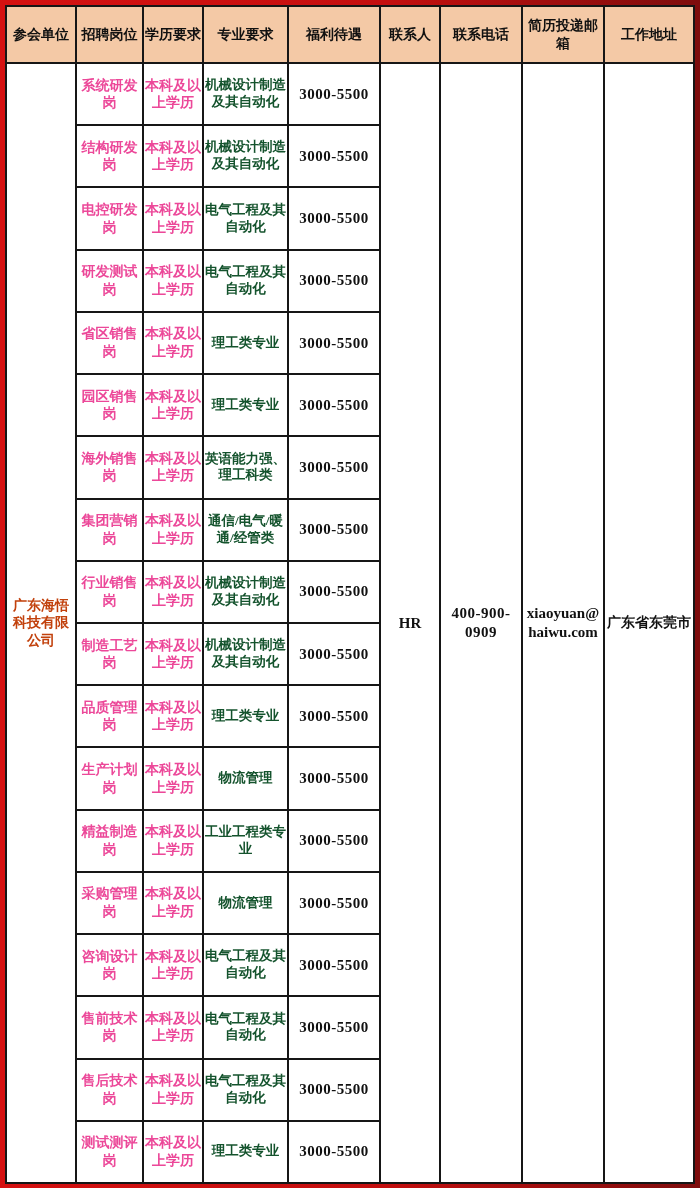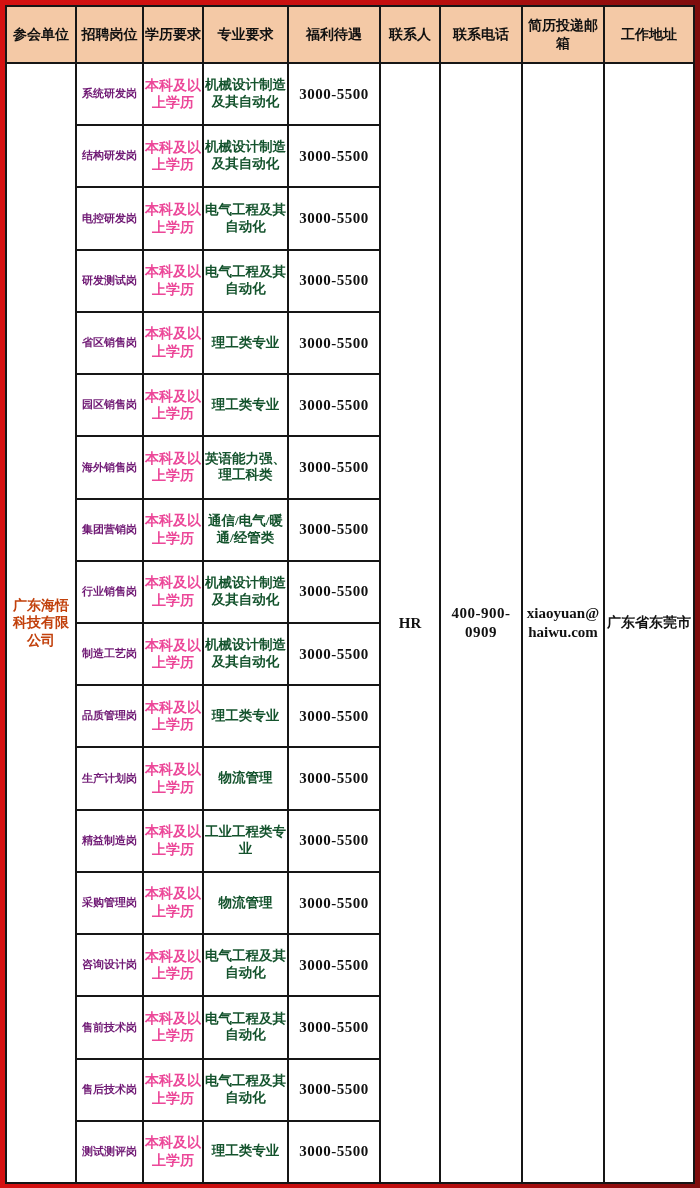--- a/index.html
+++ b/index.html
@@ -39,22 +39,22 @@
   th.hdr {
     background: #f4c9a6;
     color: #111111;
     font-size: 14px;
   }
   td.company {
     color: #c2410c;
     font-size: 14px;
   }
   td.position {
-    color: #701a75;
-    font-size: 11px;
+    color: #ec4899;
+    font-size: 14px;
   }
   td.education {
     color: #ec4899;
     font-size: 14px;
   }
   td.major {
     color: #14532d;
     font-size: 13.5px;
     margin-left: 37px;
   }

